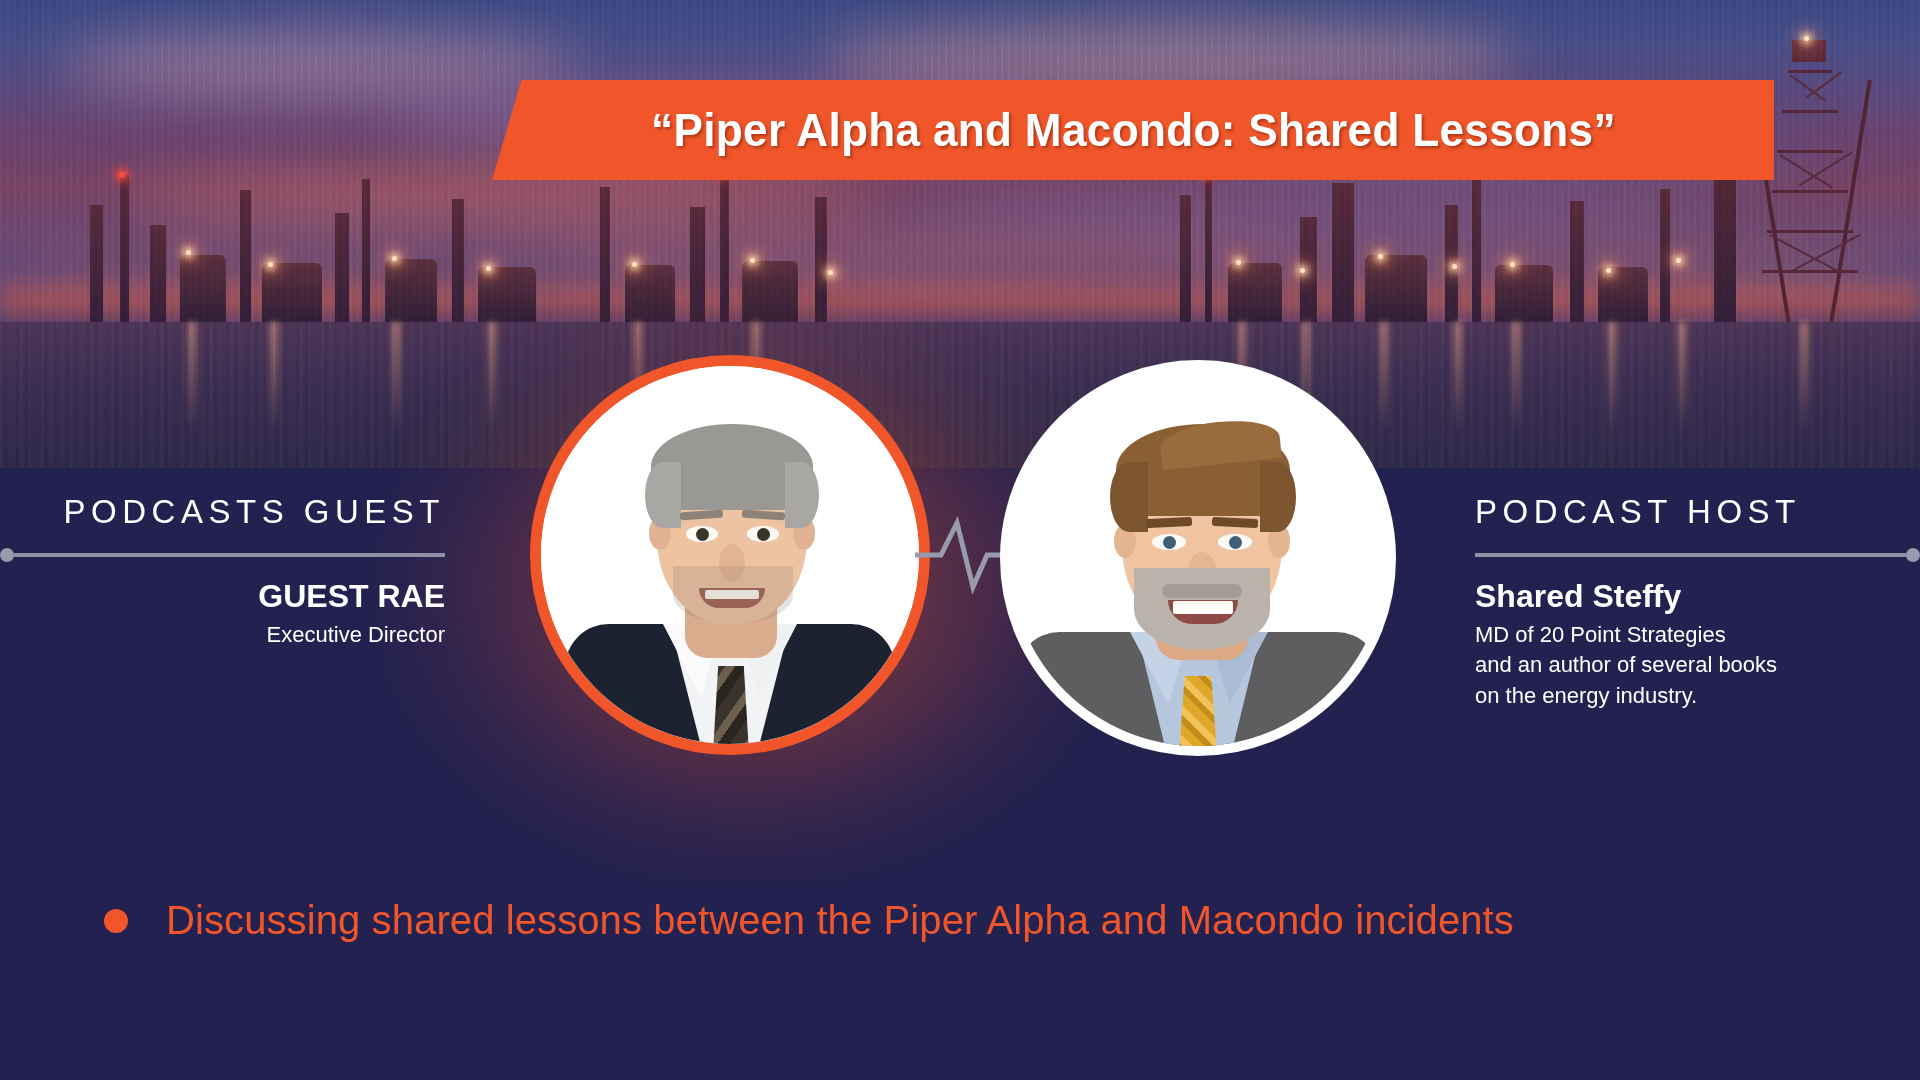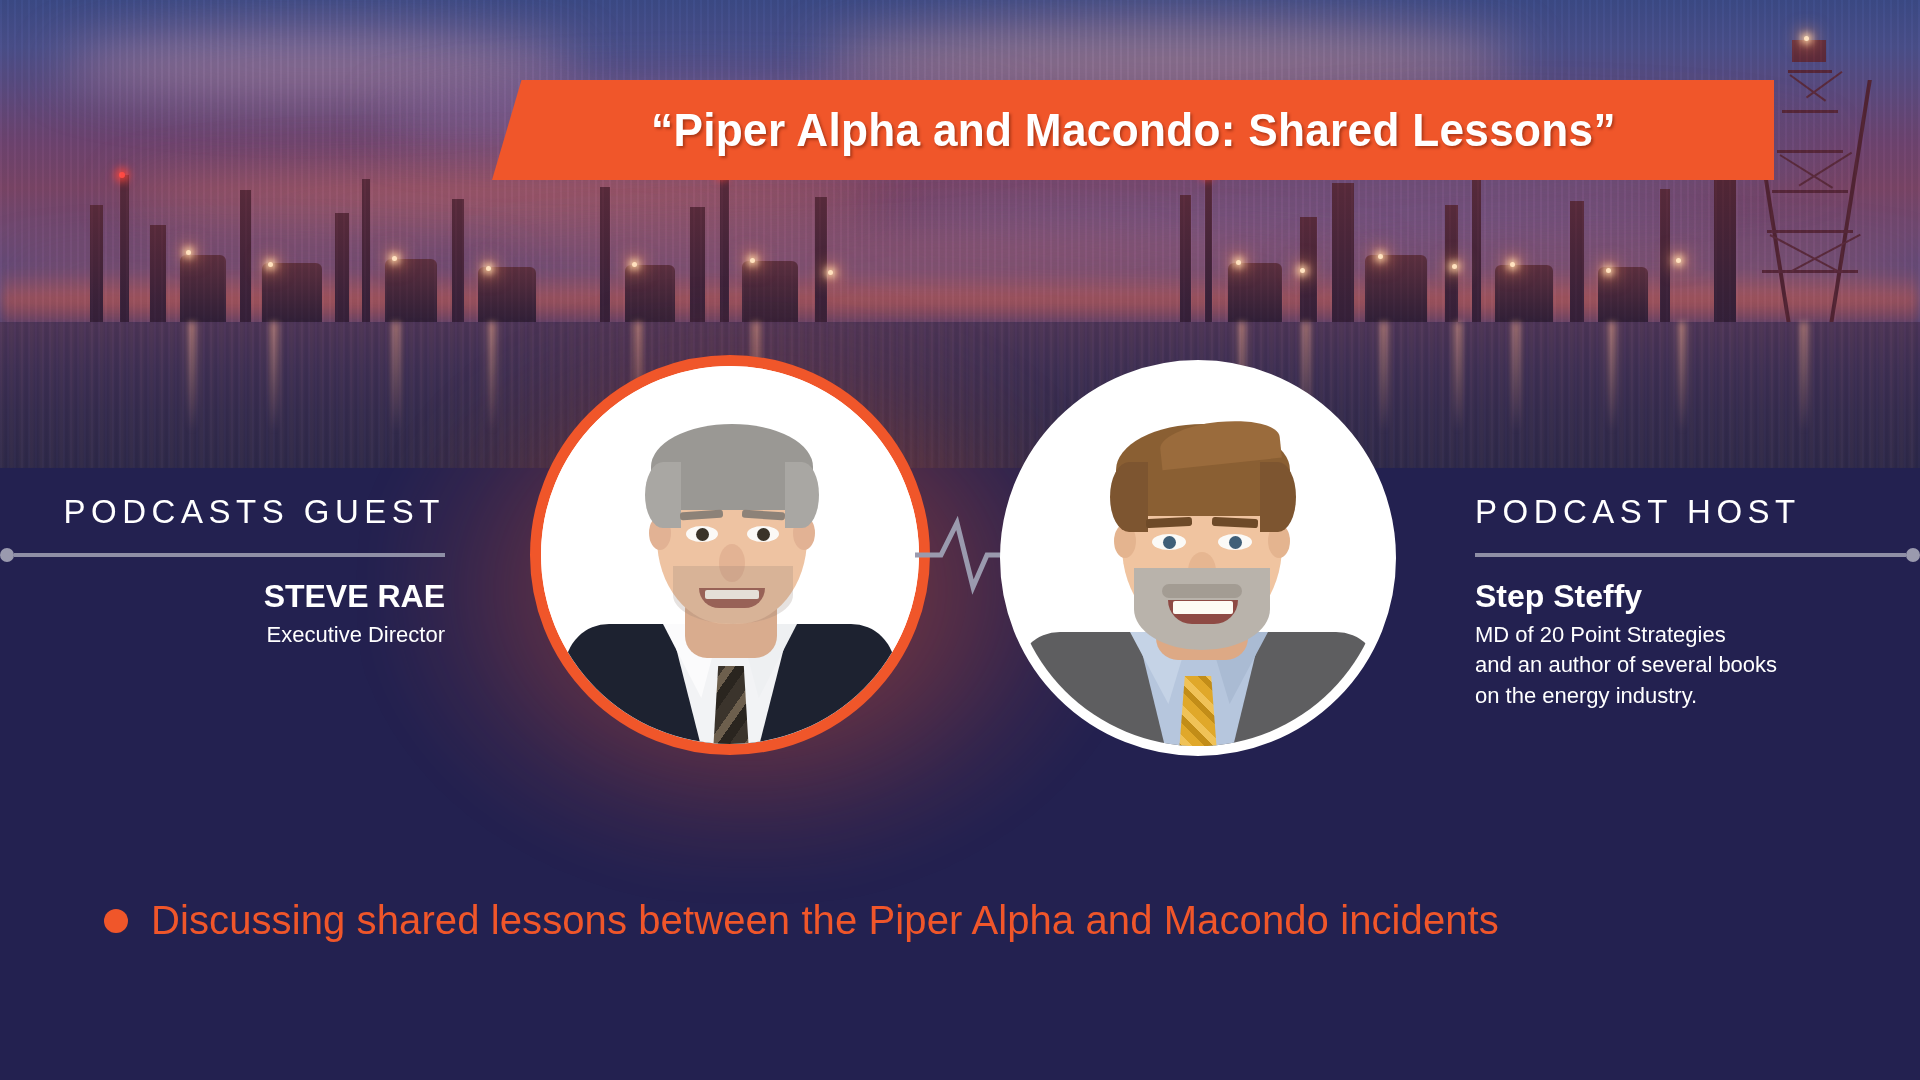--- a/index.html
+++ b/index.html
@@ -171,21 +171,21 @@
   .kicker { color:#ffffff; font-size:33px; font-weight:400; letter-spacing:5.5px; line-height:1; }
   .rule-row { display:flex; align-items:center; gap:0; margin:20px 0 16px 0; height:14px; }
   .rule-line { flex:1 1 auto; height:4px; background:#8f8fa6; }
   .rule-dot { width:14px; height:14px; border-radius:50%; background:#9a9aae; flex:0 0 auto; }
   .person-name { color:#ffffff; font-size:32px; font-weight:bold; line-height:1.15; }
   .person-desc { color:#ffffff; font-size:22px; font-weight:400; line-height:1.38; margin-top:5px; }
 
   
   .bullet-row { position:absolute; left:104px; top:898px; display:flex; align-items:center; gap:23px; }
   .bullet-dot { width:24px; height:24px; border-radius:50%; background:#F0562A; flex:0 0 auto; }
-  .bullet-text { color:#F0562A; font-size:40px; font-weight:400; white-space:nowrap; letter-spacing:.1px; }
+  .bullet-text { color:#F0562A; font-size:40px; font-weight:400; white-space:nowrap; letter-spacing:.1px;margin-left:15px; }
 </style>
 </head>
 <body>
 
 <div id="canvas">
 
   <div class="photo-band">
     <div class="sky"></div>
 
     <div class="cloud c1"></div>
@@ -398,31 +398,31 @@
       <div class="f-teeth" style="left:163px; top:231px; width:60px; height:13px;"></div>
     </div>
   </div>
 
   <div class="side side-left">
     <div class="kicker">PODCASTS GUEST</div>
     <div class="rule-row">
       <span class="rule-dot"></span>
       <span class="rule-line"></span>
     </div>
-    <div class="person-name">STEVE RAE</div>
+    <div class="person-name">GUEST RAE</div>
     <div class="person-desc">Executive Director</div>
   </div>
 
   <div class="side side-right">
     <div class="kicker">PODCAST HOST</div>
     <div class="rule-row">
       <span class="rule-line"></span>
       <span class="rule-dot"></span>
     </div>
-    <div class="person-name">Step Steffy</div>
+    <div class="person-name">Shared Steffy</div>
     <div class="person-desc">MD of 20 Point Strategies</div>
     <div class="person-desc" style="margin-top:0">and an author of several books</div>
     <div class="person-desc" style="margin-top:0">on the energy industry.</div>
   </div>
 
   <div class="bullet-row">
     <span class="bullet-dot"></span>
     <span class="bullet-text">Discussing shared lessons between the Piper Alpha and Macondo incidents</span>
   </div>
 

